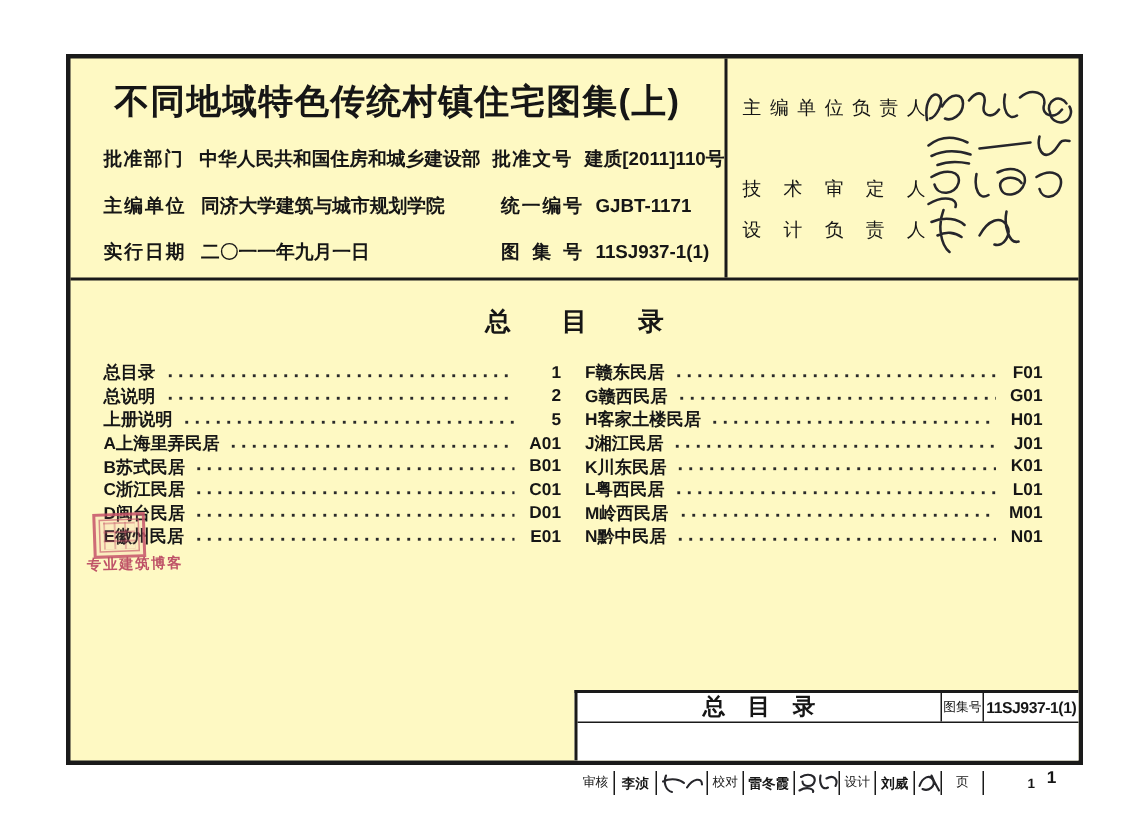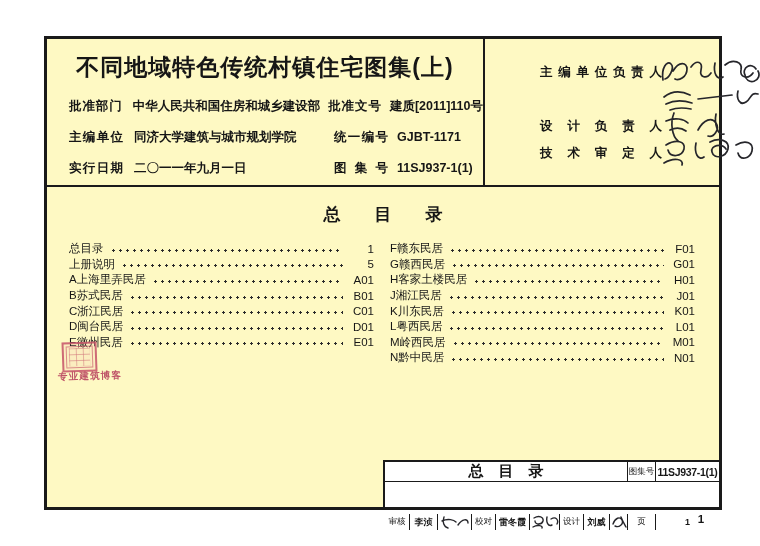--- a/index.html
+++ b/index.html
@@ -13,34 +13,34 @@
   .header { display:flex; height:148px; border-bottom:2px solid #1a1a1a; }
   .header-left { width:438px; border-right:2px solid #1a1a1a; padding-top:13px; }
   .atlas-title { text-align:center; font-size:23px; font-weight:700; letter-spacing:1px; }
   .info { margin:15px 0 13px 22px; display:flex; flex-direction:column; gap:14px;
           font-size:12.5px; font-weight:600;justify-content:space-between; }
   .info-row { display:flex; white-space:nowrap; align-items:baseline; }
   .info-lbl  { display:inline-block; width:54px; text-align:justify; text-align-last:justify; margin-right:11px; }
   .info-val  { display:inline-block; width:200px; }
   .info-lbl2 { display:inline-block; width:54px; text-align:justify; text-align-last:justify; margin-right:9px; }
 
-  .header-right { flex:1; padding:20px 6px 0 10px; font-size:12.5px; font-weight:700;margin-left:45px; }
+  .header-right { flex:1; padding:20px 6px 0 10px; font-size:12.5px; font-weight:400; }
   .sig-row { display:flex; align-items:center; height:27px; position:relative; white-space:nowrap; }
   .sig-label { display:inline-block; width:122px; text-align:justify; text-align-last:justify; }
   .sig-art { position:absolute; left:118px; top:-3px; }
   .sig-art svg path { stroke:#26262b; stroke-width:1.7; fill:none; stroke-linecap:round; }
 
   
   .toc { position:relative; padding-top:16px; }
   .toc-heading { text-align:center; font-size:17px; font-weight:700; }
   .toc-cols { display:flex; padding:15px 24px 0 22px; }
   .toc-col { flex:1; }
   .toc-col + .toc-col { margin-left:16px; }
   .toc-row { display:flex; align-items:center; height:15.6px; font-size:11.5px;
-             font-weight:400; white-space:nowrap; }
+             font-weight:700; white-space:nowrap; }
   .toc-dots { flex:1; margin:3px 6px 0 6px; height:7px;
               background-image:radial-gradient(circle,#2a2a2a 1.05px,transparent 1.25px);
               background-size:7px 7px; background-position:0 55%; background-repeat:repeat-x; }
   .toc-page { min-width:25px; text-align:right; }
 
   
   .stamp { position:absolute; left:15px; top:303px; width:35px; height:30px;
            border:2px solid rgba(198,84,104,.85); transform:rotate(-2deg);
            background:rgba(226,140,155,.10); }
   .stamp-inner { position:absolute; inset:2px; border:1px solid rgba(198,84,104,.65); }
@@ -113,47 +113,52 @@
         </span>
       </div>
       <div class="sig-row">
         <span class="sig-art">
           <svg width="104" height="32" viewBox="0 0 104 32">
               <path d="M6 14 C16 6 26 9 32 12 M8 21 C18 16 28 18 34 20 M12 27 C20 24 28 25 33 26 M40 16 L74 12 M80 8 C78 16 82 23 88 19 C94 15 92 9 100 11"></path>
             </svg>
         </span>
       </div>
       <div class="sig-row">
+        <span class="sig-label">技术审定人</span>
+        <span class="sig-art">
+          <svg width="104" height="34" viewBox="0 0 104 34">
+              <path d="M8 8 C18 2 28 4 26 12 C24 20 12 21 10 13 M6 26 C16 20 26 22 24 28 M38 6 C36 16 40 24 46 20 M52 5 C62 0 72 4 70 12 C68 20 56 23 54 15 C52 8 64 6 68 12 M78 8 C88 2 96 6 94 14 C92 22 82 24 80 16"></path>
+            </svg>
+        </span>
+      </div>
+      <div class="sig-row">
         <span class="sig-label">设计负责人</span>
         <span class="sig-art">
           <svg width="104" height="34" viewBox="0 0 104 34">
               <path d="M16 3 C12 13 14 26 20 31 M8 11 C17 7 26 9 30 13 M12 20 C18 17 24 18 28 21 M40 20 C46 9 54 7 58 13 C62 19 56 28 50 26 M58 4 C56 14 60 26 66 24"></path>
-            </svg>
-        </span>
-      </div>
-      <div class="sig-row">
-        <span class="sig-label">技术审定人</span>
-        <span class="sig-art">
-          <svg width="104" height="34" viewBox="0 0 104 34">
-              <path d="M8 8 C18 2 28 4 26 12 C24 20 12 21 10 13 M6 26 C16 20 26 22 24 28 M38 6 C36 16 40 24 46 20 M52 5 C62 0 72 4 70 12 C68 20 56 23 54 15 C52 8 64 6 68 12 M78 8 C88 2 96 6 94 14 C92 22 82 24 80 16"></path>
             </svg>
         </span>
       </div>
     </div>
   </div>
 
   <div class="toc">
     <div class="toc-heading">总　　目　　录</div>
     <div class="toc-cols">
 
       <div class="toc-col">
         <div class="toc-row">
             <span>总目录</span>
             <span class="toc-dots"></span>
             <span class="toc-page">1</span>
+          </div>
+        <div class="toc-row">
+            <span>总说明</span>
+            <span class="toc-dots"></span>
+            <span class="toc-page">2</span>
           </div>
         <div class="toc-row">
             <span>上册说明</span>
             <span class="toc-dots"></span>
             <span class="toc-page">5</span>
           </div>
         <div class="toc-row">
             <span>A上海里弄民居</span>
             <span class="toc-dots"></span>
             <span class="toc-page">A01</span>

